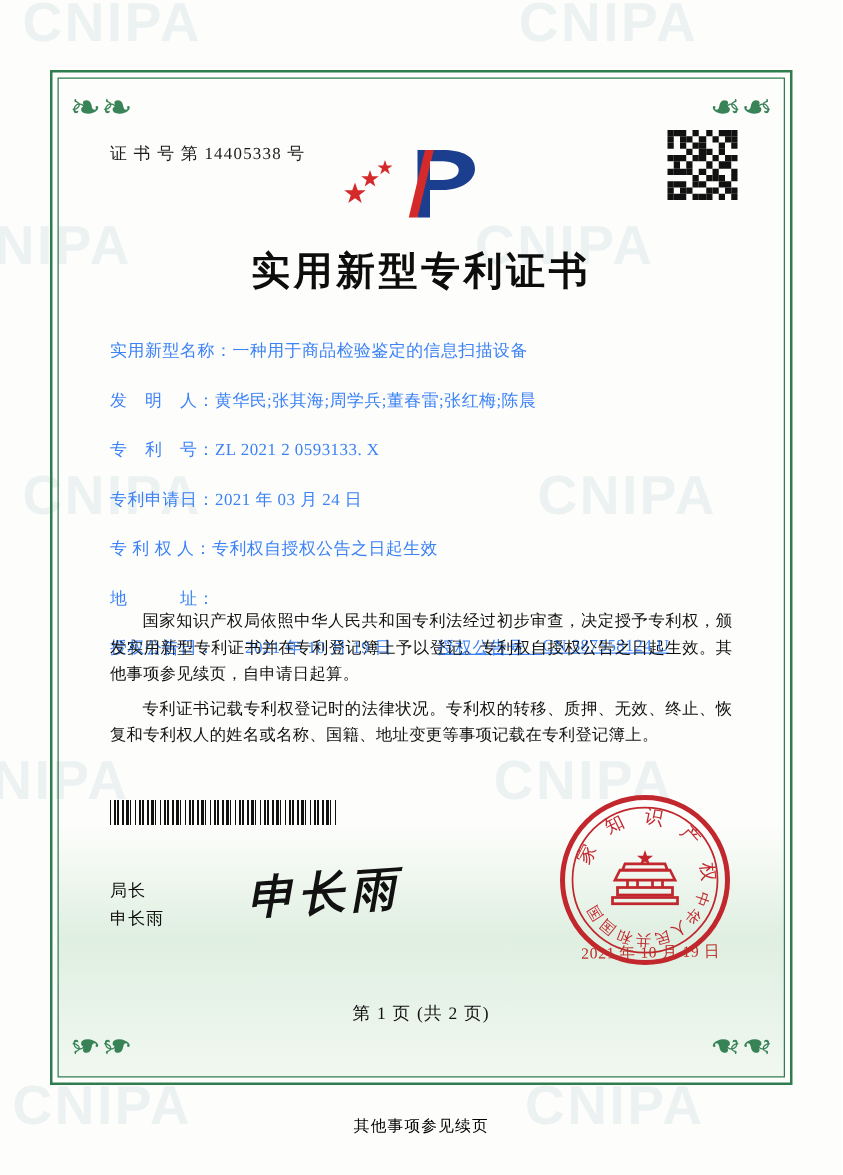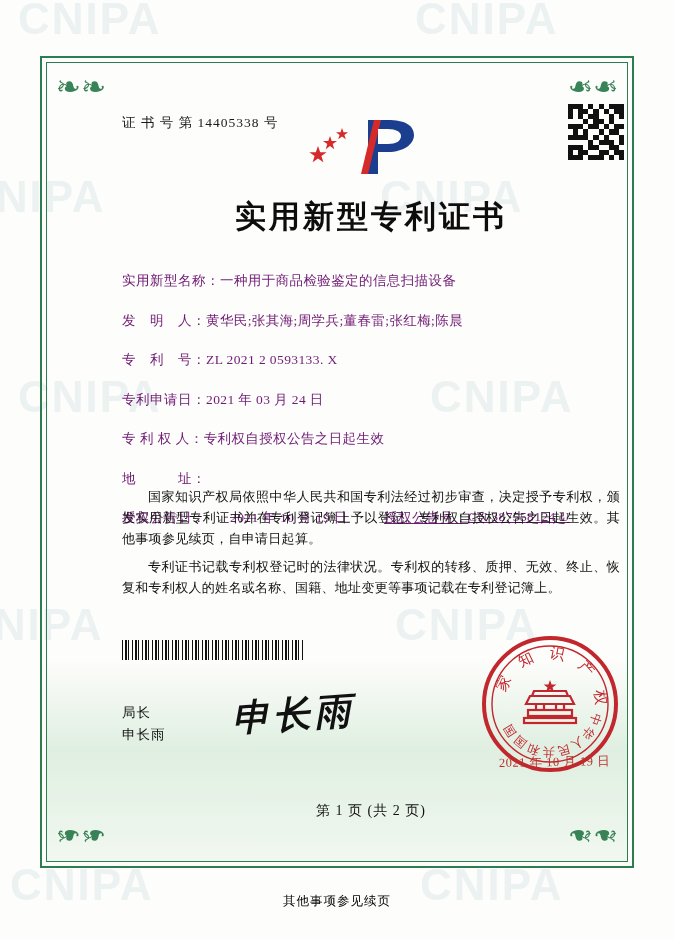--- a/index.html
+++ b/index.html
@@ -77,21 +77,21 @@
     position: absolute;
     left: 47px; top: 660px;
     width: 580px; height: 201px;
     background: linear-gradient(180deg, rgba(225,240,228,0) 0%, rgba(213,234,216,0.75) 45%, rgba(233,244,233,0.6) 100%);
     pointer-events: none;
   }
 
   .content {
     position: absolute;
     left: 46px; top: 62px;
-    width: 582px; height: 608px; margin-left: 34px;
+    width: 582px; height: 608px;
   }
 
   .cert-no {
     position: absolute;
     left: 42px; top: 52px;
     font-size: 13.5px;
     color: #1a1a1a;
     letter-spacing: 1px;
   }
 
@@ -131,21 +131,21 @@
   .fields {
     position: absolute;
     left: 42px; top: 210px;
     width: 500px;
   }
   .frow {
     display: flex;
     align-items: baseline;
     margin-bottom: 21.5px;
     font-size: 13.5px;
-    color: #701a75;
+    color: #3b82f6;
   }
   .flabel {
     flex: 0 0 auto;
     white-space: nowrap;
     letter-spacing: 0.5px;
   }
   .fvalue {
     flex: 1 1 auto;
     letter-spacing: 0.4px;
   }

